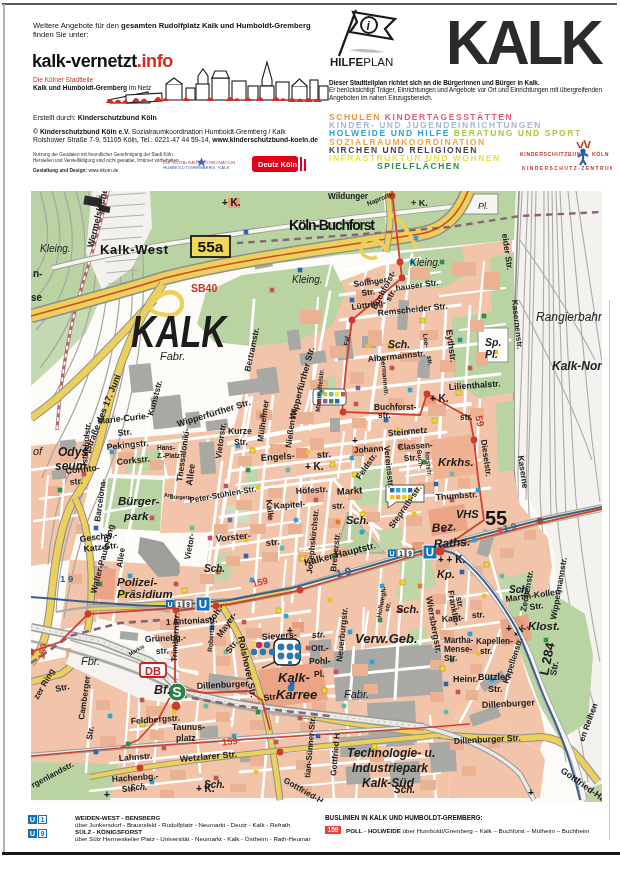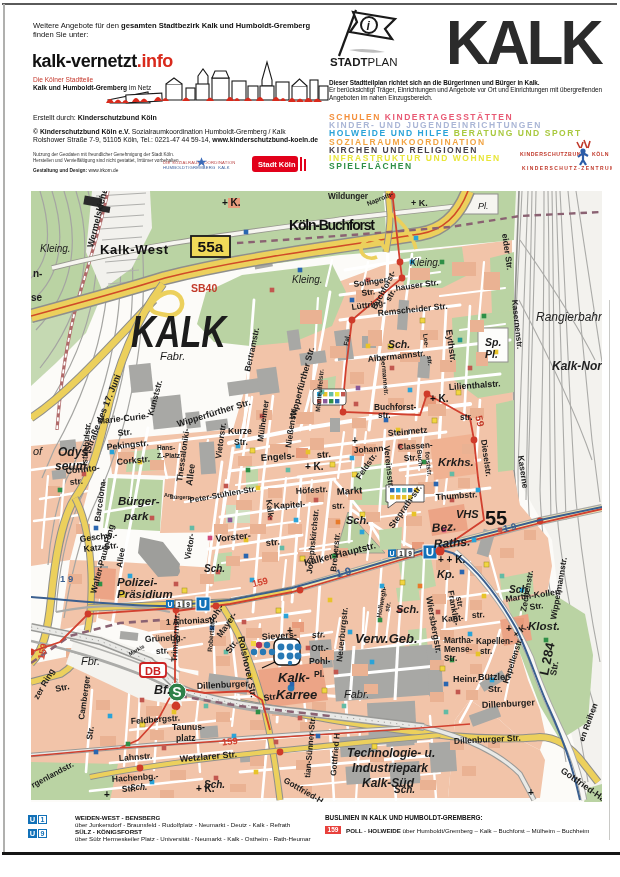--- a/index.html
+++ b/index.html
@@ -10,21 +10,21 @@
 <body>
 
 <div class="abs" style="left:2px;top:3px;width:615px;height:2px;background:#5a5a5a;"></div>
 
 <div class="abs" style="left:3px;top:4px;width:2px;height:850px;background:#b0b0ae;"></div>
 
 <div class="abs" style="left:2px;top:852px;width:618px;height:3px;background:#161616;"></div>
 
 <div class="abs" style="left:609px;top:300px;width:1px;height:540px;background:#c9c9c6;"></div>
 
-<div class="abs" style="left:33px;top:21px;font-size:7.6px;line-height:9px;color:#111;">Weitere Angebote für den <b>gesamten Stadtbezirk Kalk und Humboldt-Gremberg</b><br>finden Sie unter:</div>
+<div class="abs" style="left:33px;top:21px;font-size:7.6px;line-height:9px;color:#111;">Weitere Angebote für den <b>gesamten Rudolfplatz Kalk und Humboldt-Gremberg</b><br>finden Sie unter:</div>
 
 <div class="abs" style="left:32px;top:51px;font-size:18px;font-weight:bold;letter-spacing:-0.4px;color:#111;transform:scale(1,1.02);transform-origin:left top;">kalk-vernetzt<span style="color:#d92a1c;">.info</span></div>
 
 <div class="abs" style="left:33px;top:76px;font-size:6.6px;line-height:7.8px;color:#c4372b;">Die Kölner Stadtteile<br><span style="color:#111;"><b>Kalk und Humboldt-Gremberg</b> im Netz</span></div>
 
 <svg class="abs" style="left:106px;top:56px;" width="224" height="52" viewBox="0 0 224 52" preserveAspectRatio="none">
 <g stroke="#1a1a1a" fill="#ffffff" stroke-width="1.1">
 <path d="M2 44 L42 36 L44 47 L4 47 Z"></path>
 <rect x="20" y="38" width="36" height="8" transform="rotate(-3 38 42)"></rect>
 <path d="M60 28 h16 v16 h-16 z"></path>
@@ -66,46 +66,46 @@
 <div class="abs" style="left:33px;top:152px;font-size:4.6px;line-height:5.6px;color:#333;">Nutzung der Geodaten mit freundlicher Genehmigung der Stadt Köln.<br>Herstellen und Vervielfältigung sind nicht gestattet, Irrtümer vorbehalten.</div>
 
 <div class="abs" style="left:33px;top:168px;font-size:4.8px;color:#222;"><b>Gestaltung und Design:</b> www.irkom.de</div>
 
 <div class="abs" style="left:163px;top:161px;font-size:4.2px;line-height:4.8px;color:#b44;letter-spacing:0.2px;">DIE SOZIALRAUMKOORDINATION<br><span style="color:#345a9a;">HUMBOLDT/GREMBERG &nbsp;KALK</span></div>
 <svg class="abs" style="left:196px;top:157px;" width="11" height="10" viewBox="0 0 16 14">
     <path d="M8 0 L10 5 L16 5 L11 8 L13 14 L8 10 L3 14 L5 8 L0 5 L6 5 Z" fill="#3a6ab8"></path>
   </svg>
 
 <div class="abs" style="left:252px;top:156px;width:46px;height:16px;background:#e2001a;border-radius:3px;"></div>
-<div class="abs" style="left:258px;top:160px;font-size:7.5px;font-weight:bold;color:#fff;">Stadt Köln</div>
+<div class="abs" style="left:258px;top:160px;font-size:7.5px;font-weight:bold;color:#fff;">Deutz Köln</div>
 <div class="abs" style="left:300px;top:157px;width:2px;height:14px;background:#e2001a;"></div>
 <div class="abs" style="left:304px;top:159px;width:2px;height:12px;background:#e2001a;"></div>
 
 <svg class="abs" style="left:329px;top:6px;" width="78" height="52" viewBox="0 0 78 52">
 <path d="M10 50 L27 4" stroke="#1a1a1a" stroke-width="2.2" fill="none"></path>
 <path d="M24 6 L66 13 L56 23 L63 33 L21 26 L28 16 Z" fill="#ffffff" stroke="#1a1a1a" stroke-width="2.2"></path>
 <circle cx="40" cy="19" r="8" fill="none" stroke="#1a1a1a" stroke-width="2"></circle>
 <text x="37.5" y="24" font-size="12" font-style="italic" font-weight="bold" fill="#1a1a1a">i</text>
 <path d="M20 44 q18 -3 36 2 q-18 2 -36 -2 z" fill="#bdbdbd"></path>
 </svg>
 
-<div class="abs" style="left:330px;top:56px;font-size:11.5px;letter-spacing:0px;color:#1a1a1a;"><b>STADT</b>PLAN</div>
+<div class="abs" style="left:330px;top:56px;font-size:11.5px;letter-spacing:0px;color:#1a1a1a;"><b>HILFE</b>PLAN</div>
 
 <div class="abs" style="left:446px;top:6px;font-size:64px;font-weight:bold;letter-spacing:-3px;color:#2b2b2b;transform:scale(0.935,0.985);transform-origin:left top;">KALK</div>
 
 <div class="abs" style="left:329px;top:79px;font-size:6.4px;line-height:7.4px;color:#111;white-space:nowrap;letter-spacing:-0.08px;"><b>Dieser Stadtteilplan richtet sich an die Bürgerinnen und Bürger in Kalk.</b><br>Er berücksichtigt Träger, Einrichtungen und Angebote vor Ort und Einrichtungen mit übergreifenden<br>Angeboten im nahen Einzugsbereich.</div>
 
 <div class="abs" style="left:329px;top:113px;font-size:8.5px;line-height:8.2px;font-weight:bold;letter-spacing:1.55px;">
 <span style="color:#f4903d;text-align:right;">SCHULEN</span> <span style="color:#e85a74;">KINDERTAGESSTÄTTEN</span><br>
 <span style="color:#aab6d6;">KINDER- UND JUGENDEINRICHTUNGEN</span><br>
 <span style="color:#2aa3d8;">HOLWEIDE UND HILFE</span> <span style="color:#a9c93f;">BERATUNG UND SPORT</span><br>
 <span style="color:#f2a444;">SOZIALRAUMKOORDINATION</span><br>
 <span style="color:#45404c;text-align:center;">KIRCHEN UND RELIGIONEN</span><br>
 <span style="color:#e8e63a;">INFRASTRUKTUR UND WOHNEN</span><br>
-<span style="color:#2e8f46;">SPIELFLÄCHEN</span>
+<span style="color:#2e8f46;margin-left:48px;">SPIELFLÄCHEN</span>
 </div>
 
 <svg class="abs" style="left:520px;top:138px;" width="92" height="42" viewBox="0 0 92 42">
 <text x="0" y="18" font-size="5.2" font-weight="bold" fill="#c0392b" letter-spacing="0.6">KINDERSCHUTZBUND</text>
 <text x="72" y="18" font-size="5.2" font-weight="bold" fill="#c0392b" letter-spacing="0.6">KÖLN</text>
 <path d="M57 4 l3 6 M63 4 l-2 6 M64 2 l3 8 M70 3 l-2 7" stroke="#c0392b" stroke-width="1.6" fill="none"></path>
 <circle cx="63" cy="13" r="2.6" fill="#2b5ca8"></circle>
 <path d="M63 15 l-5 4 M63 15 l5 3 M63 15 v7 l-3 5 M63 22 l3 5" stroke="#2b5ca8" stroke-width="2.2" fill="none"></path>
 <text x="2" y="32" font-size="5" font-weight="bold" fill="#c0392b" letter-spacing="1.4">KINDERSCHUTZ-ZENTRUM</text>
 </svg>

